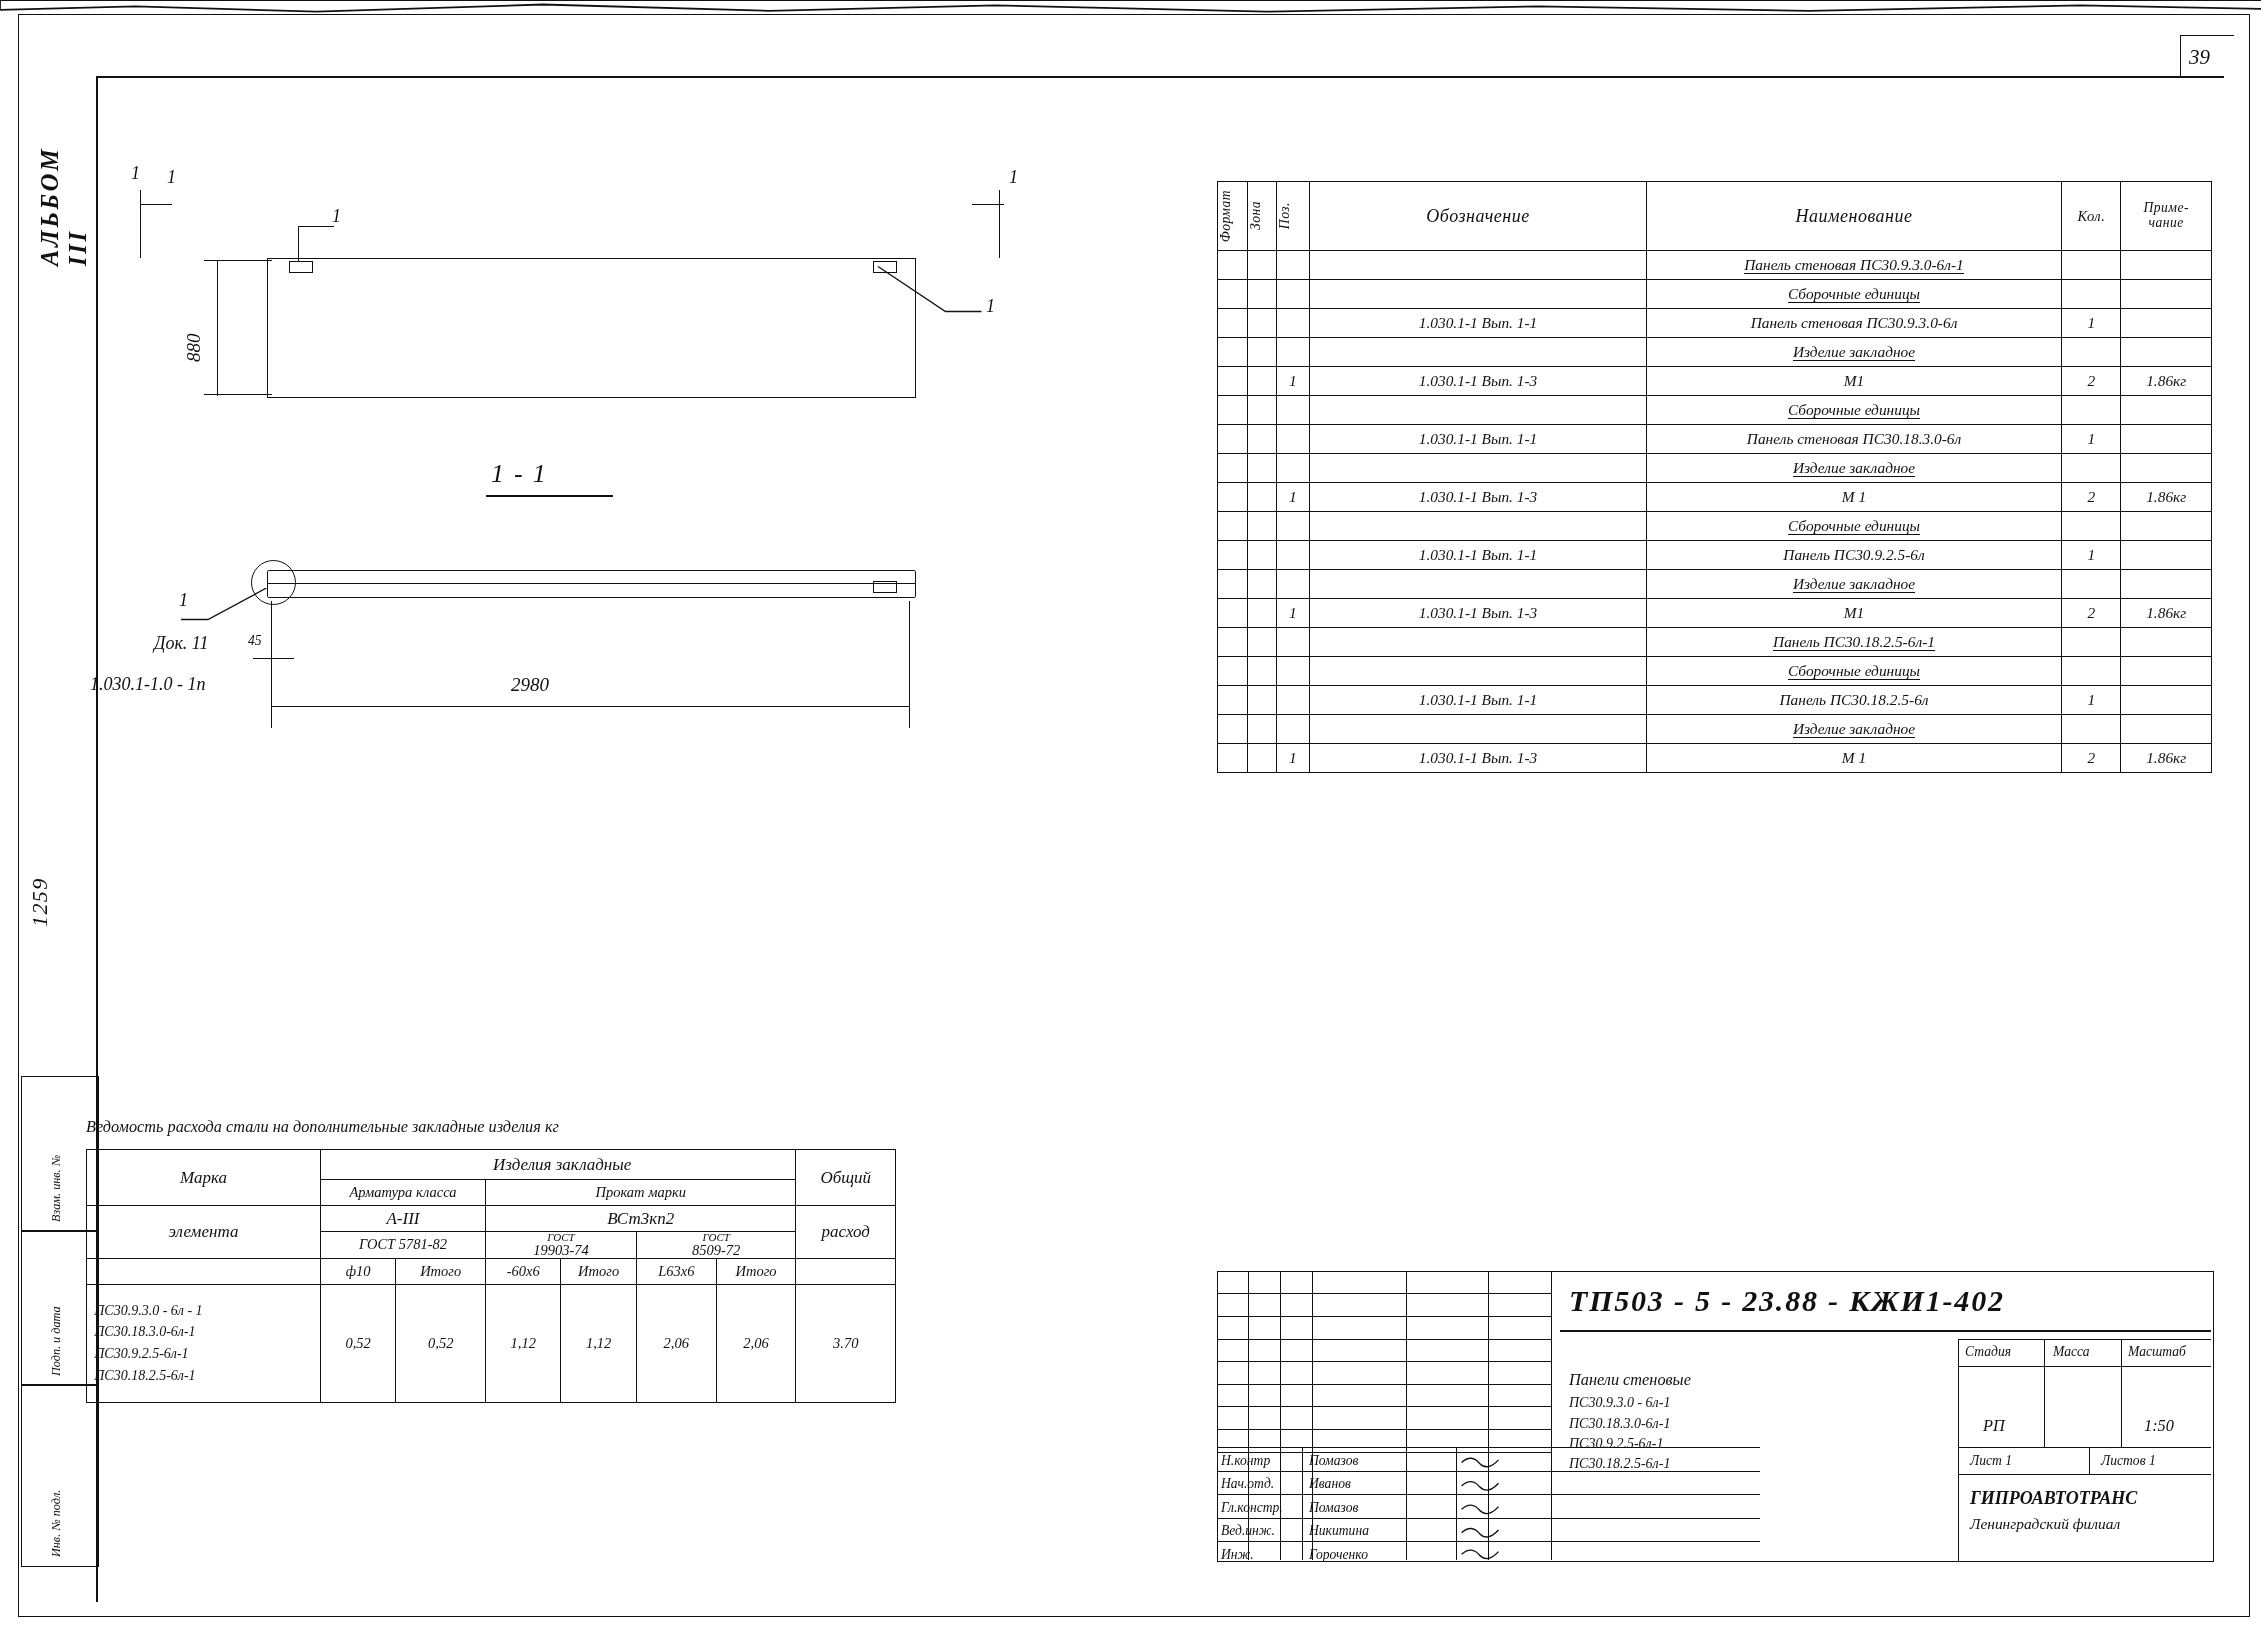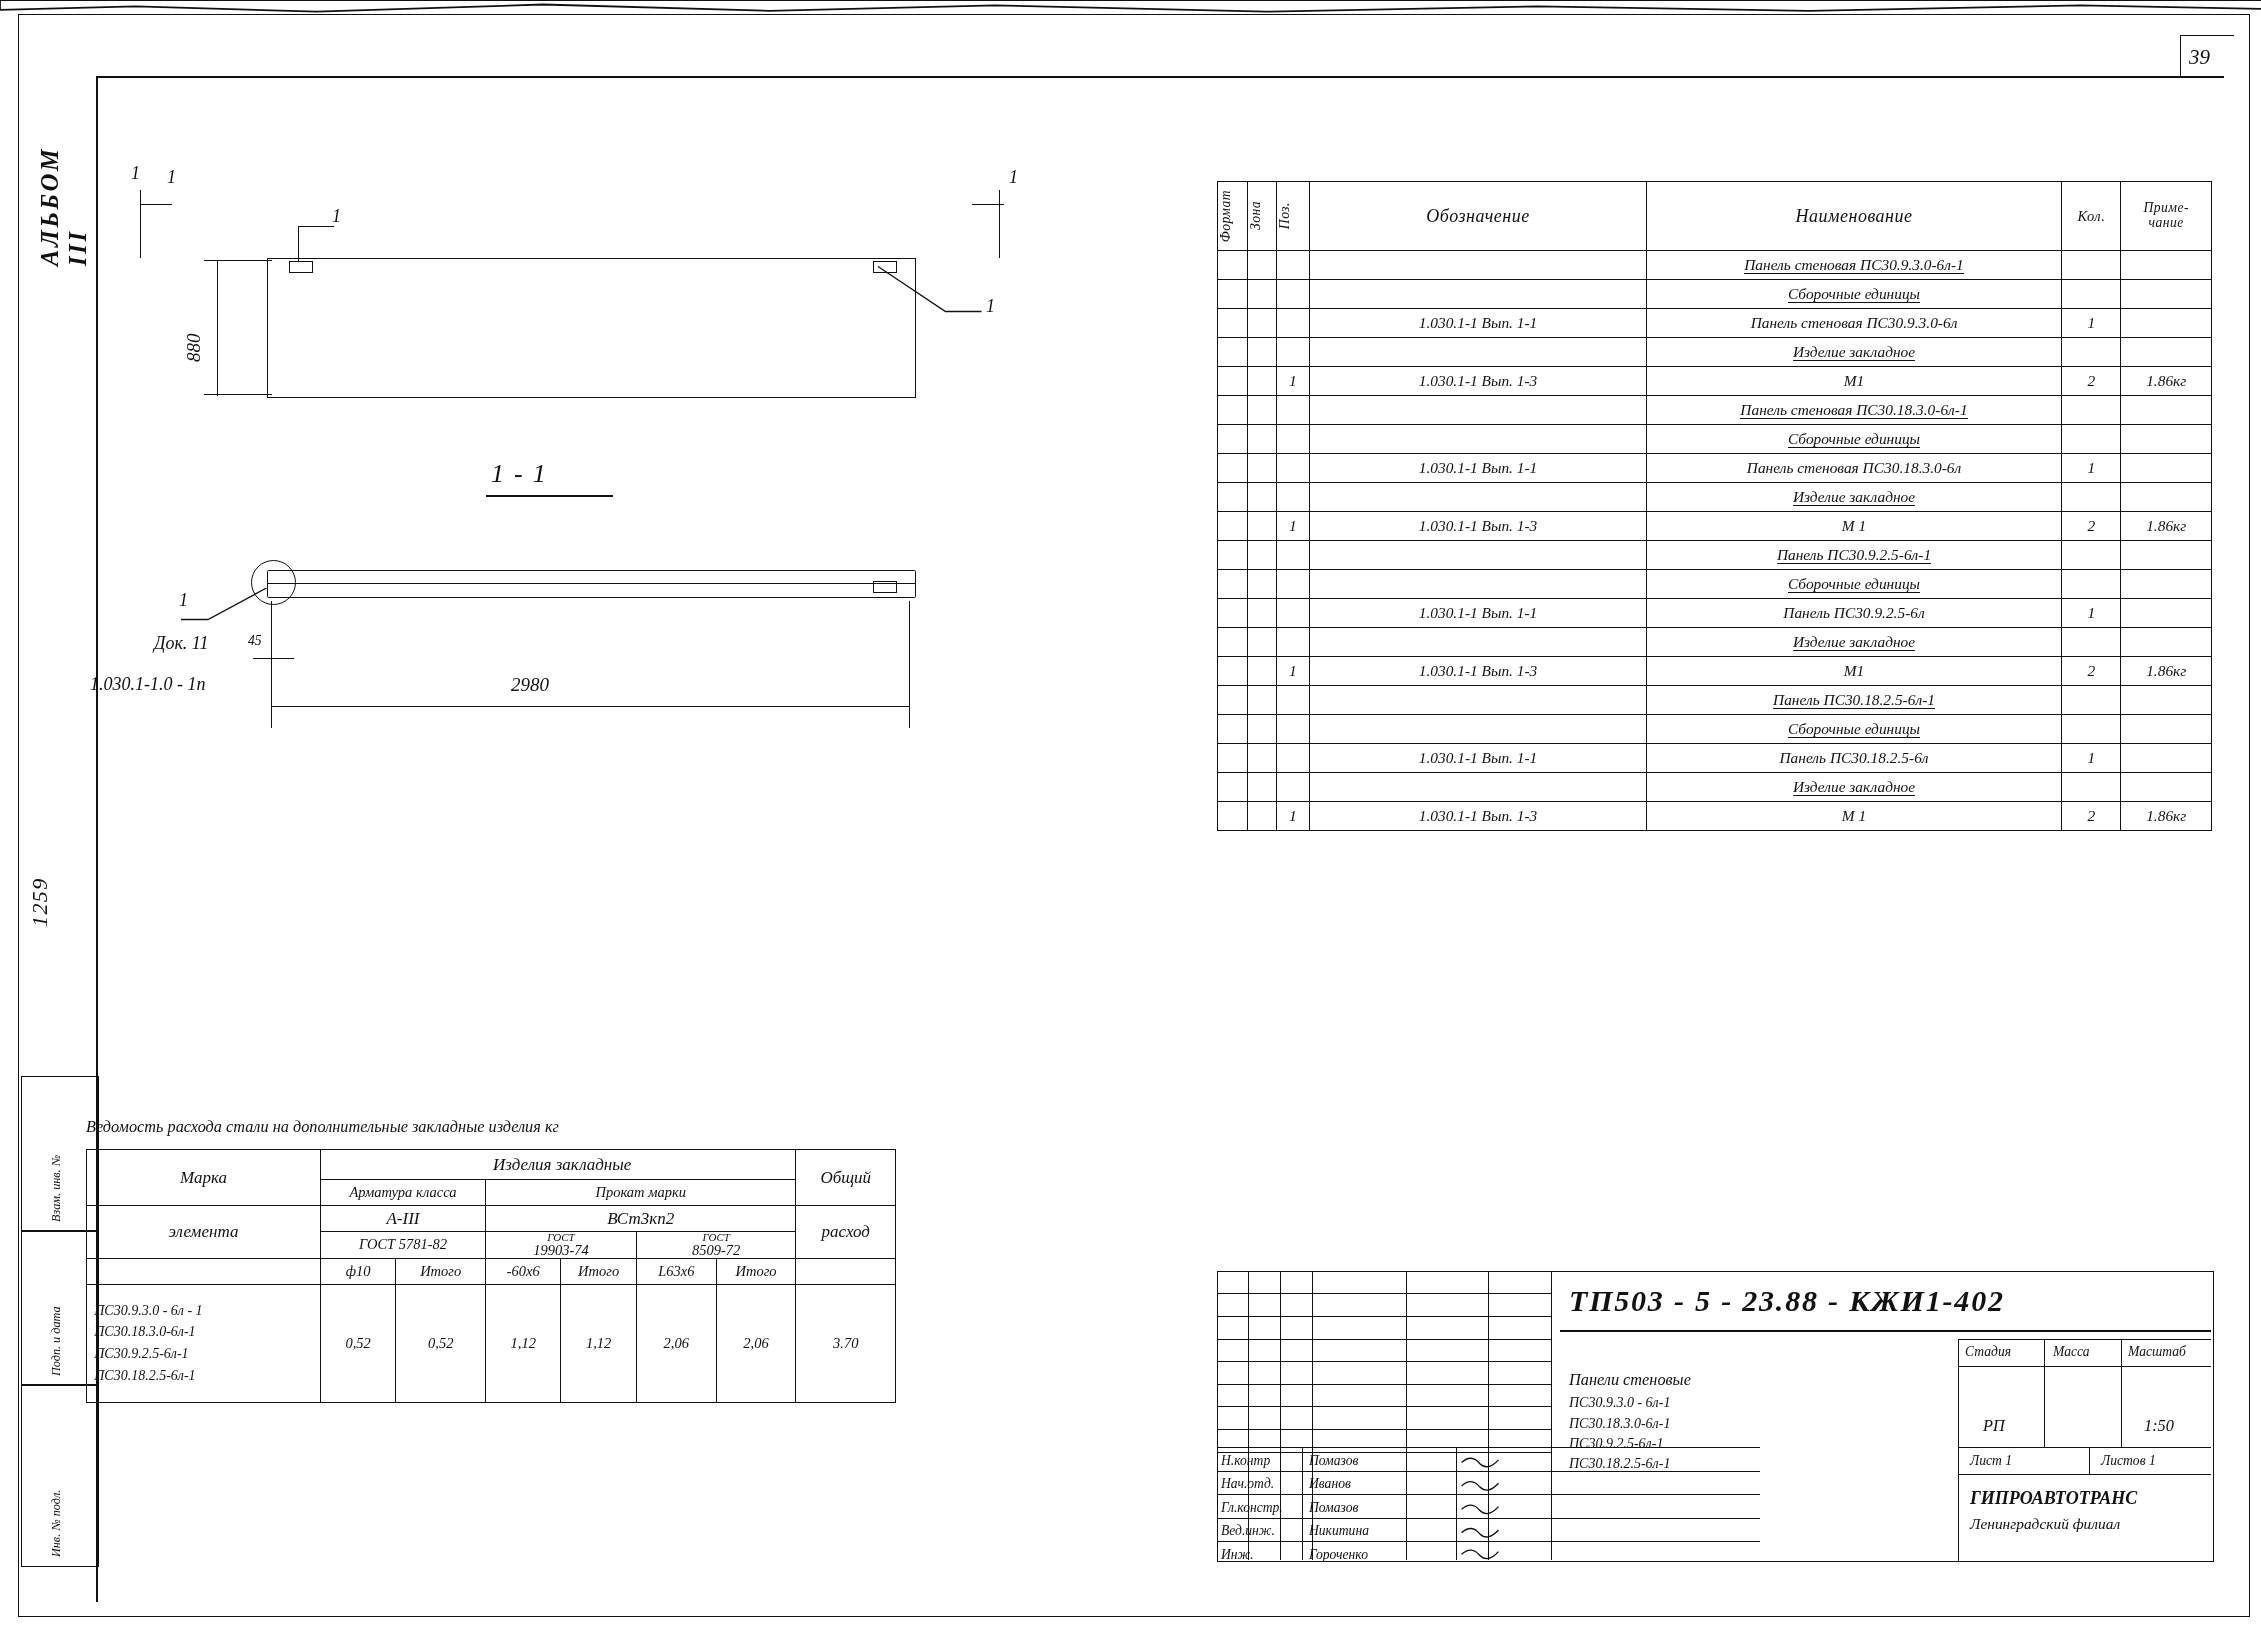--- a/index.html
+++ b/index.html
@@ -212,29 +212,20 @@
           <td><span>1.030.1-1  Вып. 1-3</span></td>
           <td><span>М1</span></td>
           <td><span>2</span></td>
           <td><span>1.86кг</span></td>
         </tr>
         <tr>
           <td></td>
           <td></td>
           <td></td>
           <td></td>
-          <td><span style="border-bottom: 1.4px solid rgb(17, 17, 17);">Панель стеновая ПС30.18.3.0-6л-1</span></td>
-          <td></td>
-          <td></td>
-        </tr>
-        <tr>
-          <td></td>
-          <td></td>
-          <td></td>
-          <td></td>
           <td><span style="border-bottom: 1.4px solid rgb(17, 17, 17);">Сборочные единицы</span></td>
           <td></td>
           <td></td>
         </tr>
         <tr>
           <td></td>
           <td></td>
           <td></td>
           <td><span>1.030.1-1  Вып. 1-1</span></td>
           <td><span>Панель стеновая ПС30.18.3.0-6л</span></td>
@@ -251,29 +242,20 @@
           <td></td>
         </tr>
         <tr>
           <td></td>
           <td></td>
           <td><span>1</span></td>
           <td><span>1.030.1-1 Вып. 1-3</span></td>
           <td><span>М 1</span></td>
           <td><span>2</span></td>
           <td><span>1.86кг</span></td>
-        </tr>
-        <tr>
-          <td></td>
-          <td></td>
-          <td></td>
-          <td></td>
-          <td><span style="border-bottom: 1.4px solid rgb(17, 17, 17);">Панель ПС30.9.2.5-6л-1</span></td>
-          <td></td>
-          <td></td>
         </tr>
         <tr>
           <td></td>
           <td></td>
           <td></td>
           <td></td>
           <td><span style="border-bottom: 1.4px solid rgb(17, 17, 17);">Сборочные единицы</span></td>
           <td></td>
           <td></td>
         </tr>

